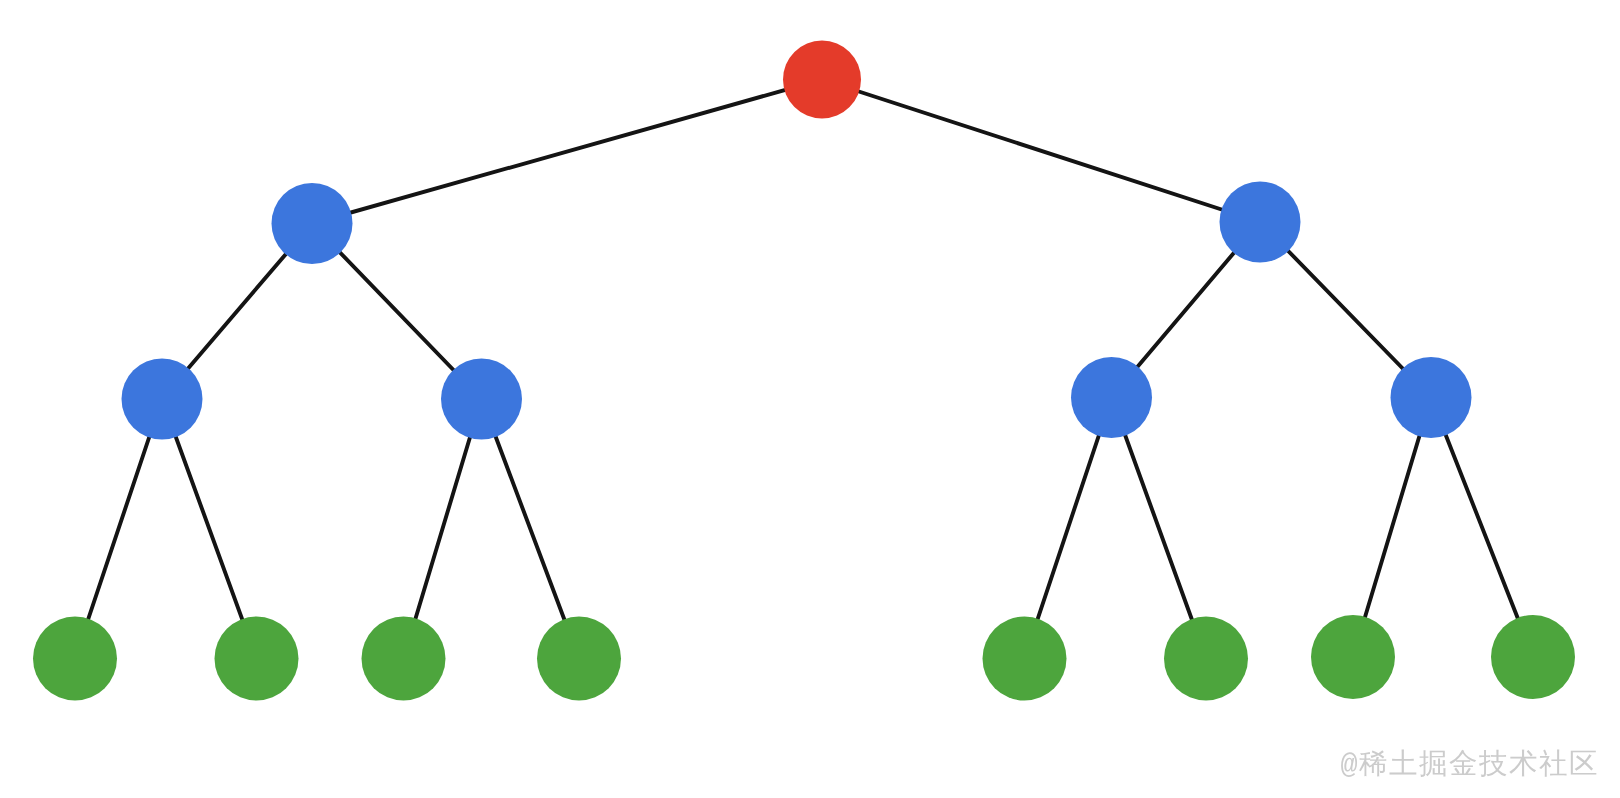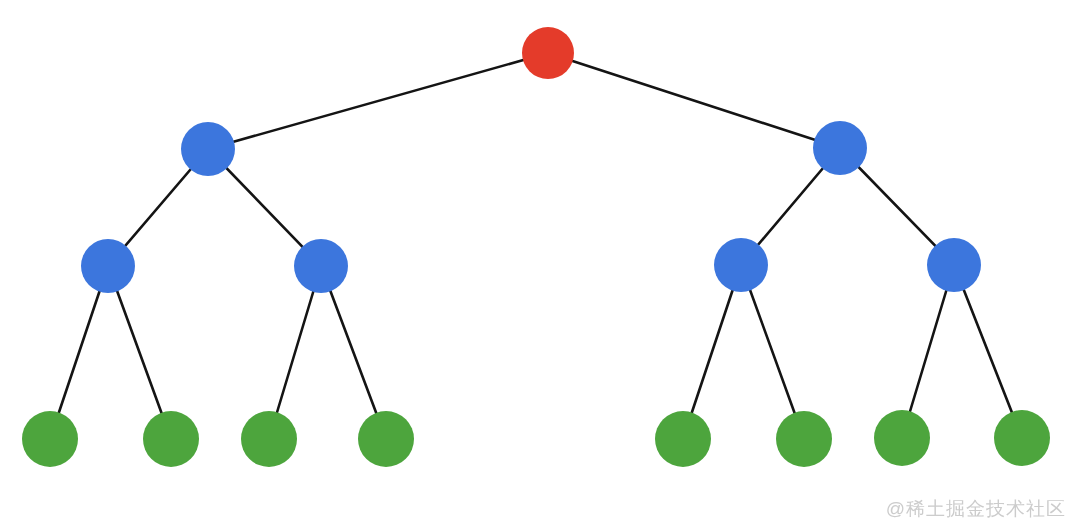--- a/index.html
+++ b/index.html
@@ -24,21 +24,21 @@
     height: 532px;
   }
   .watermark {
     position: absolute;
     right: 14px;
     bottom: 10px;
     font-size: 19px;
     letter-spacing: 1px;
     color: #cccccc;
     user-select: none;
-    font-family: Liberation Sans, sans-serif;
+    font-family: Liberation Mono, monospace;
   }
 </style>
 </head>
 <body style="background: rgb(255, 255, 255);">
 
 <div class="diagram-wrap">
   <svg class="tree" xmlns="http://www.w3.org/2000/svg" viewBox="0 0 1080 532" aria-label="binary-tree">
       <line x1="548" y1="53" x2="208" y2="149" stroke="#141414" stroke-width="2.6" stroke-linecap="round"></line>
       <line x1="548" y1="53" x2="840" y2="148" stroke="#141414" stroke-width="2.6" stroke-linecap="round"></line>
       <line x1="208" y1="149" x2="108" y2="266" stroke="#141414" stroke-width="2.6" stroke-linecap="round"></line>

